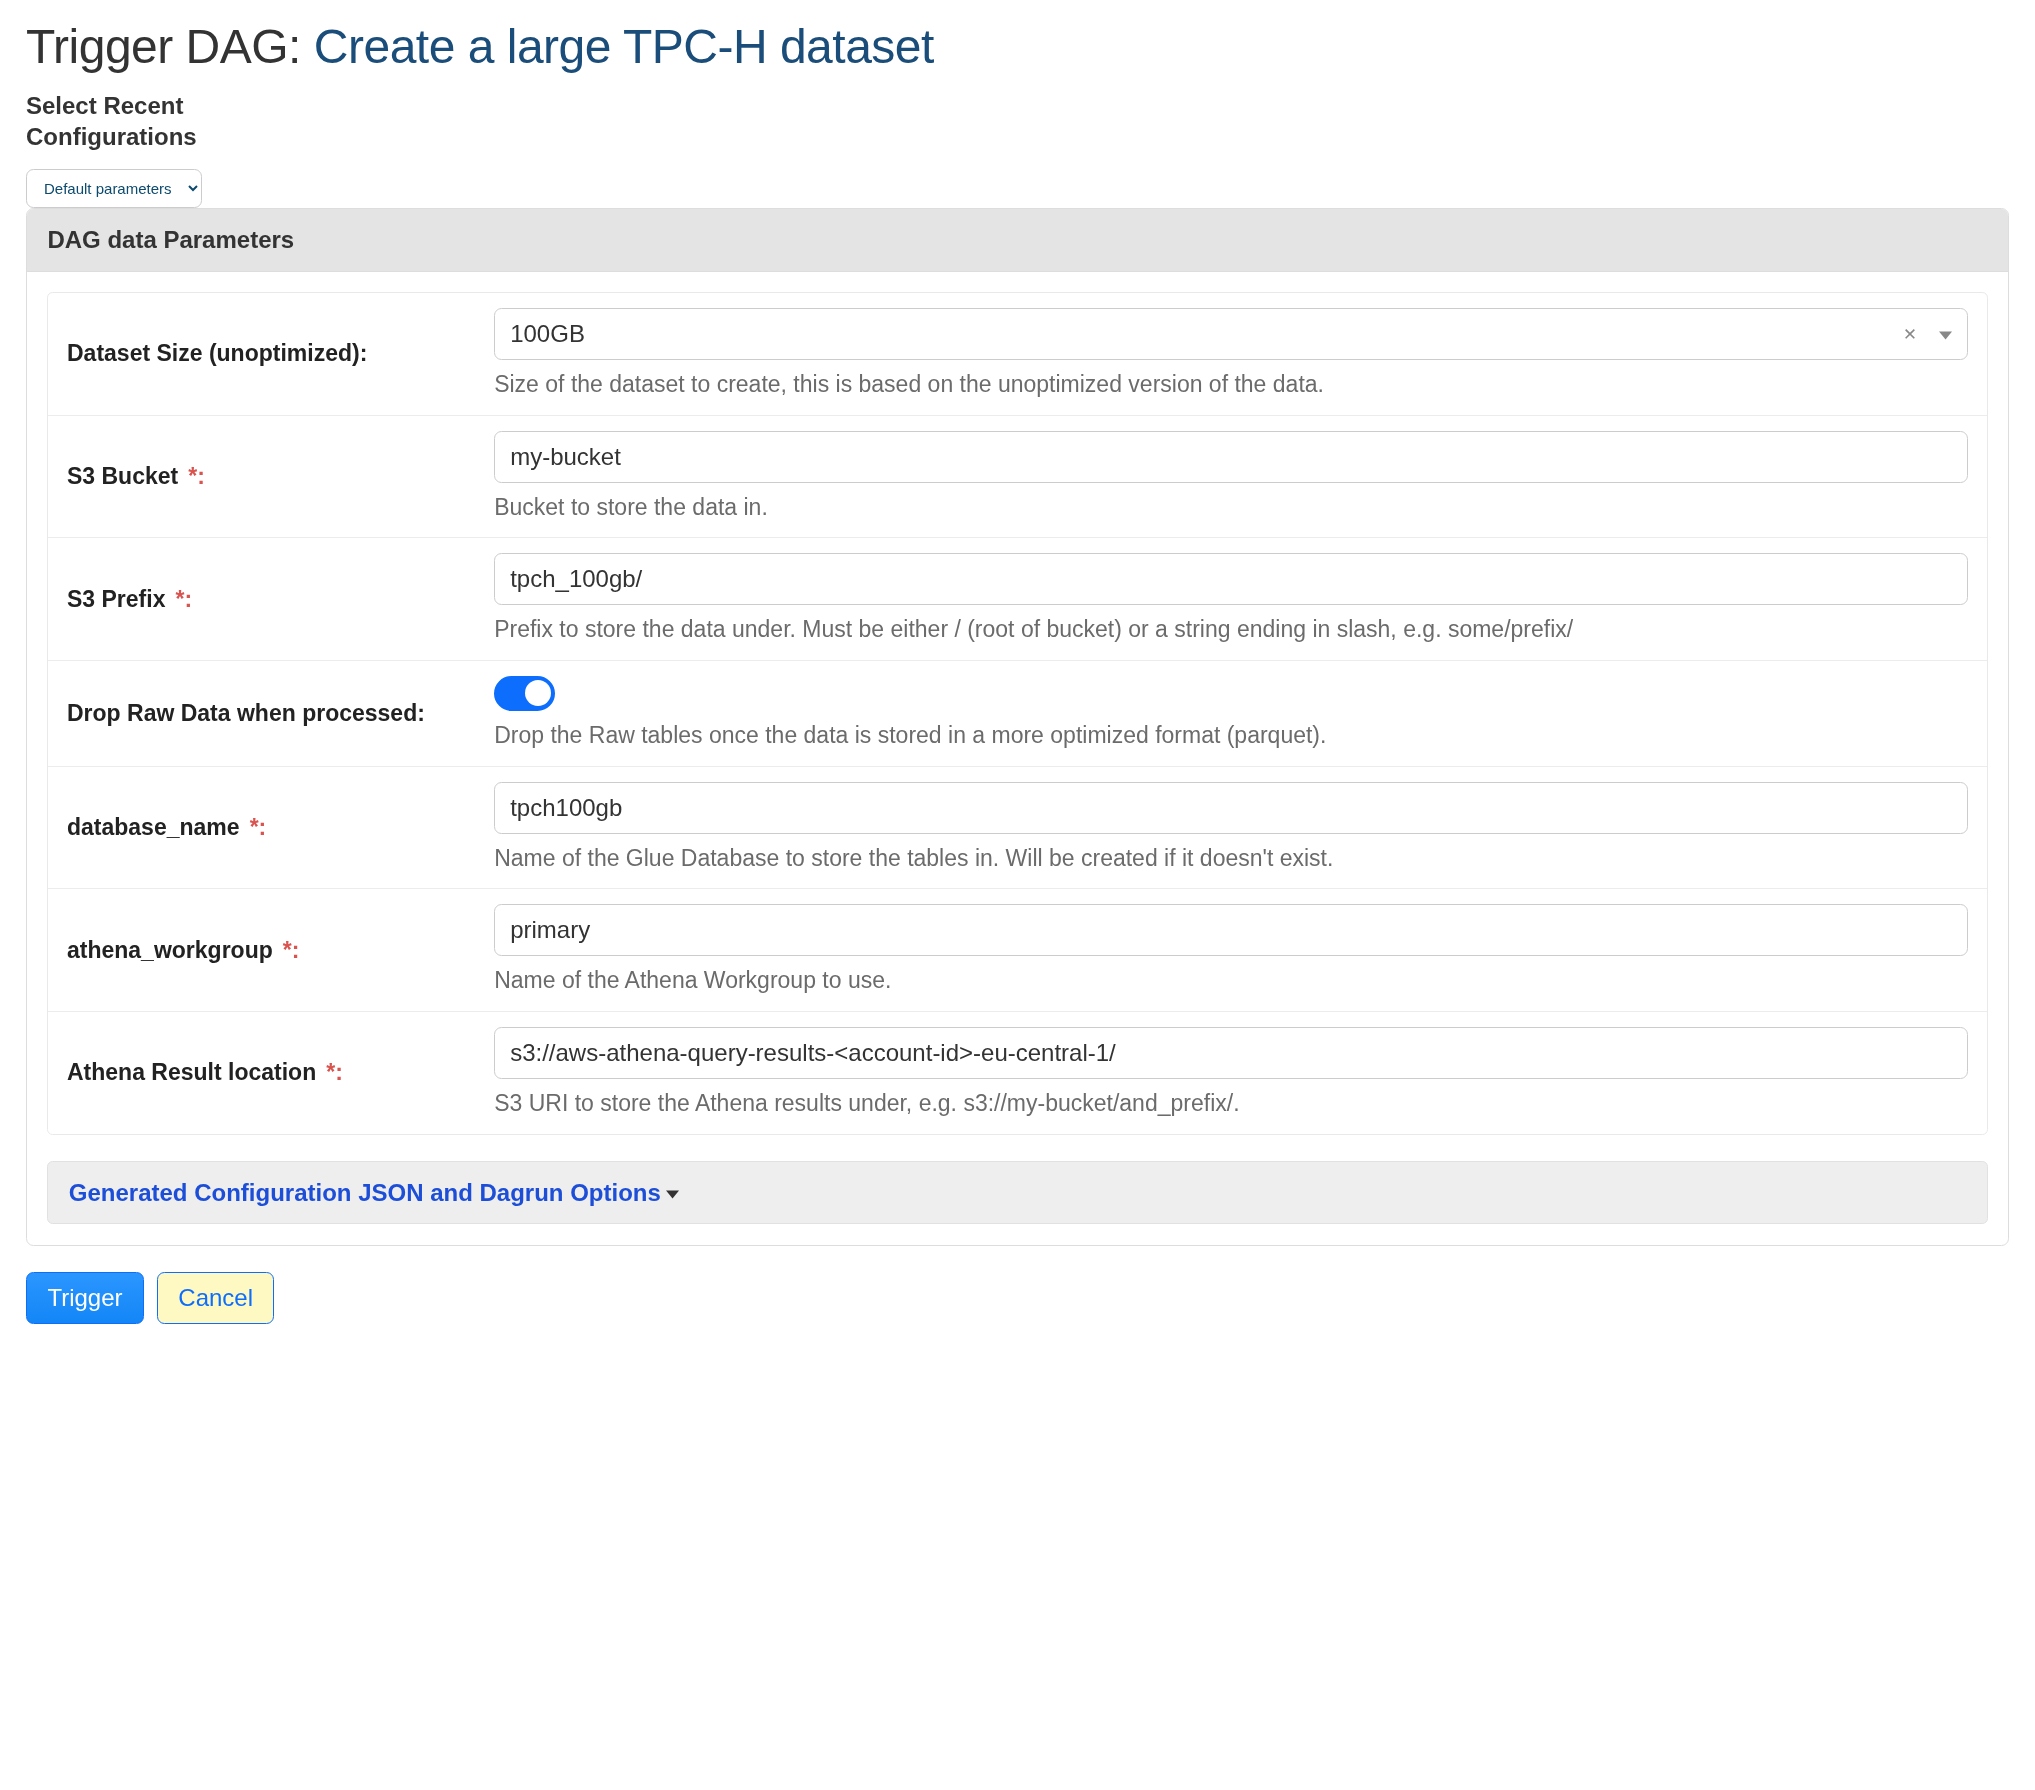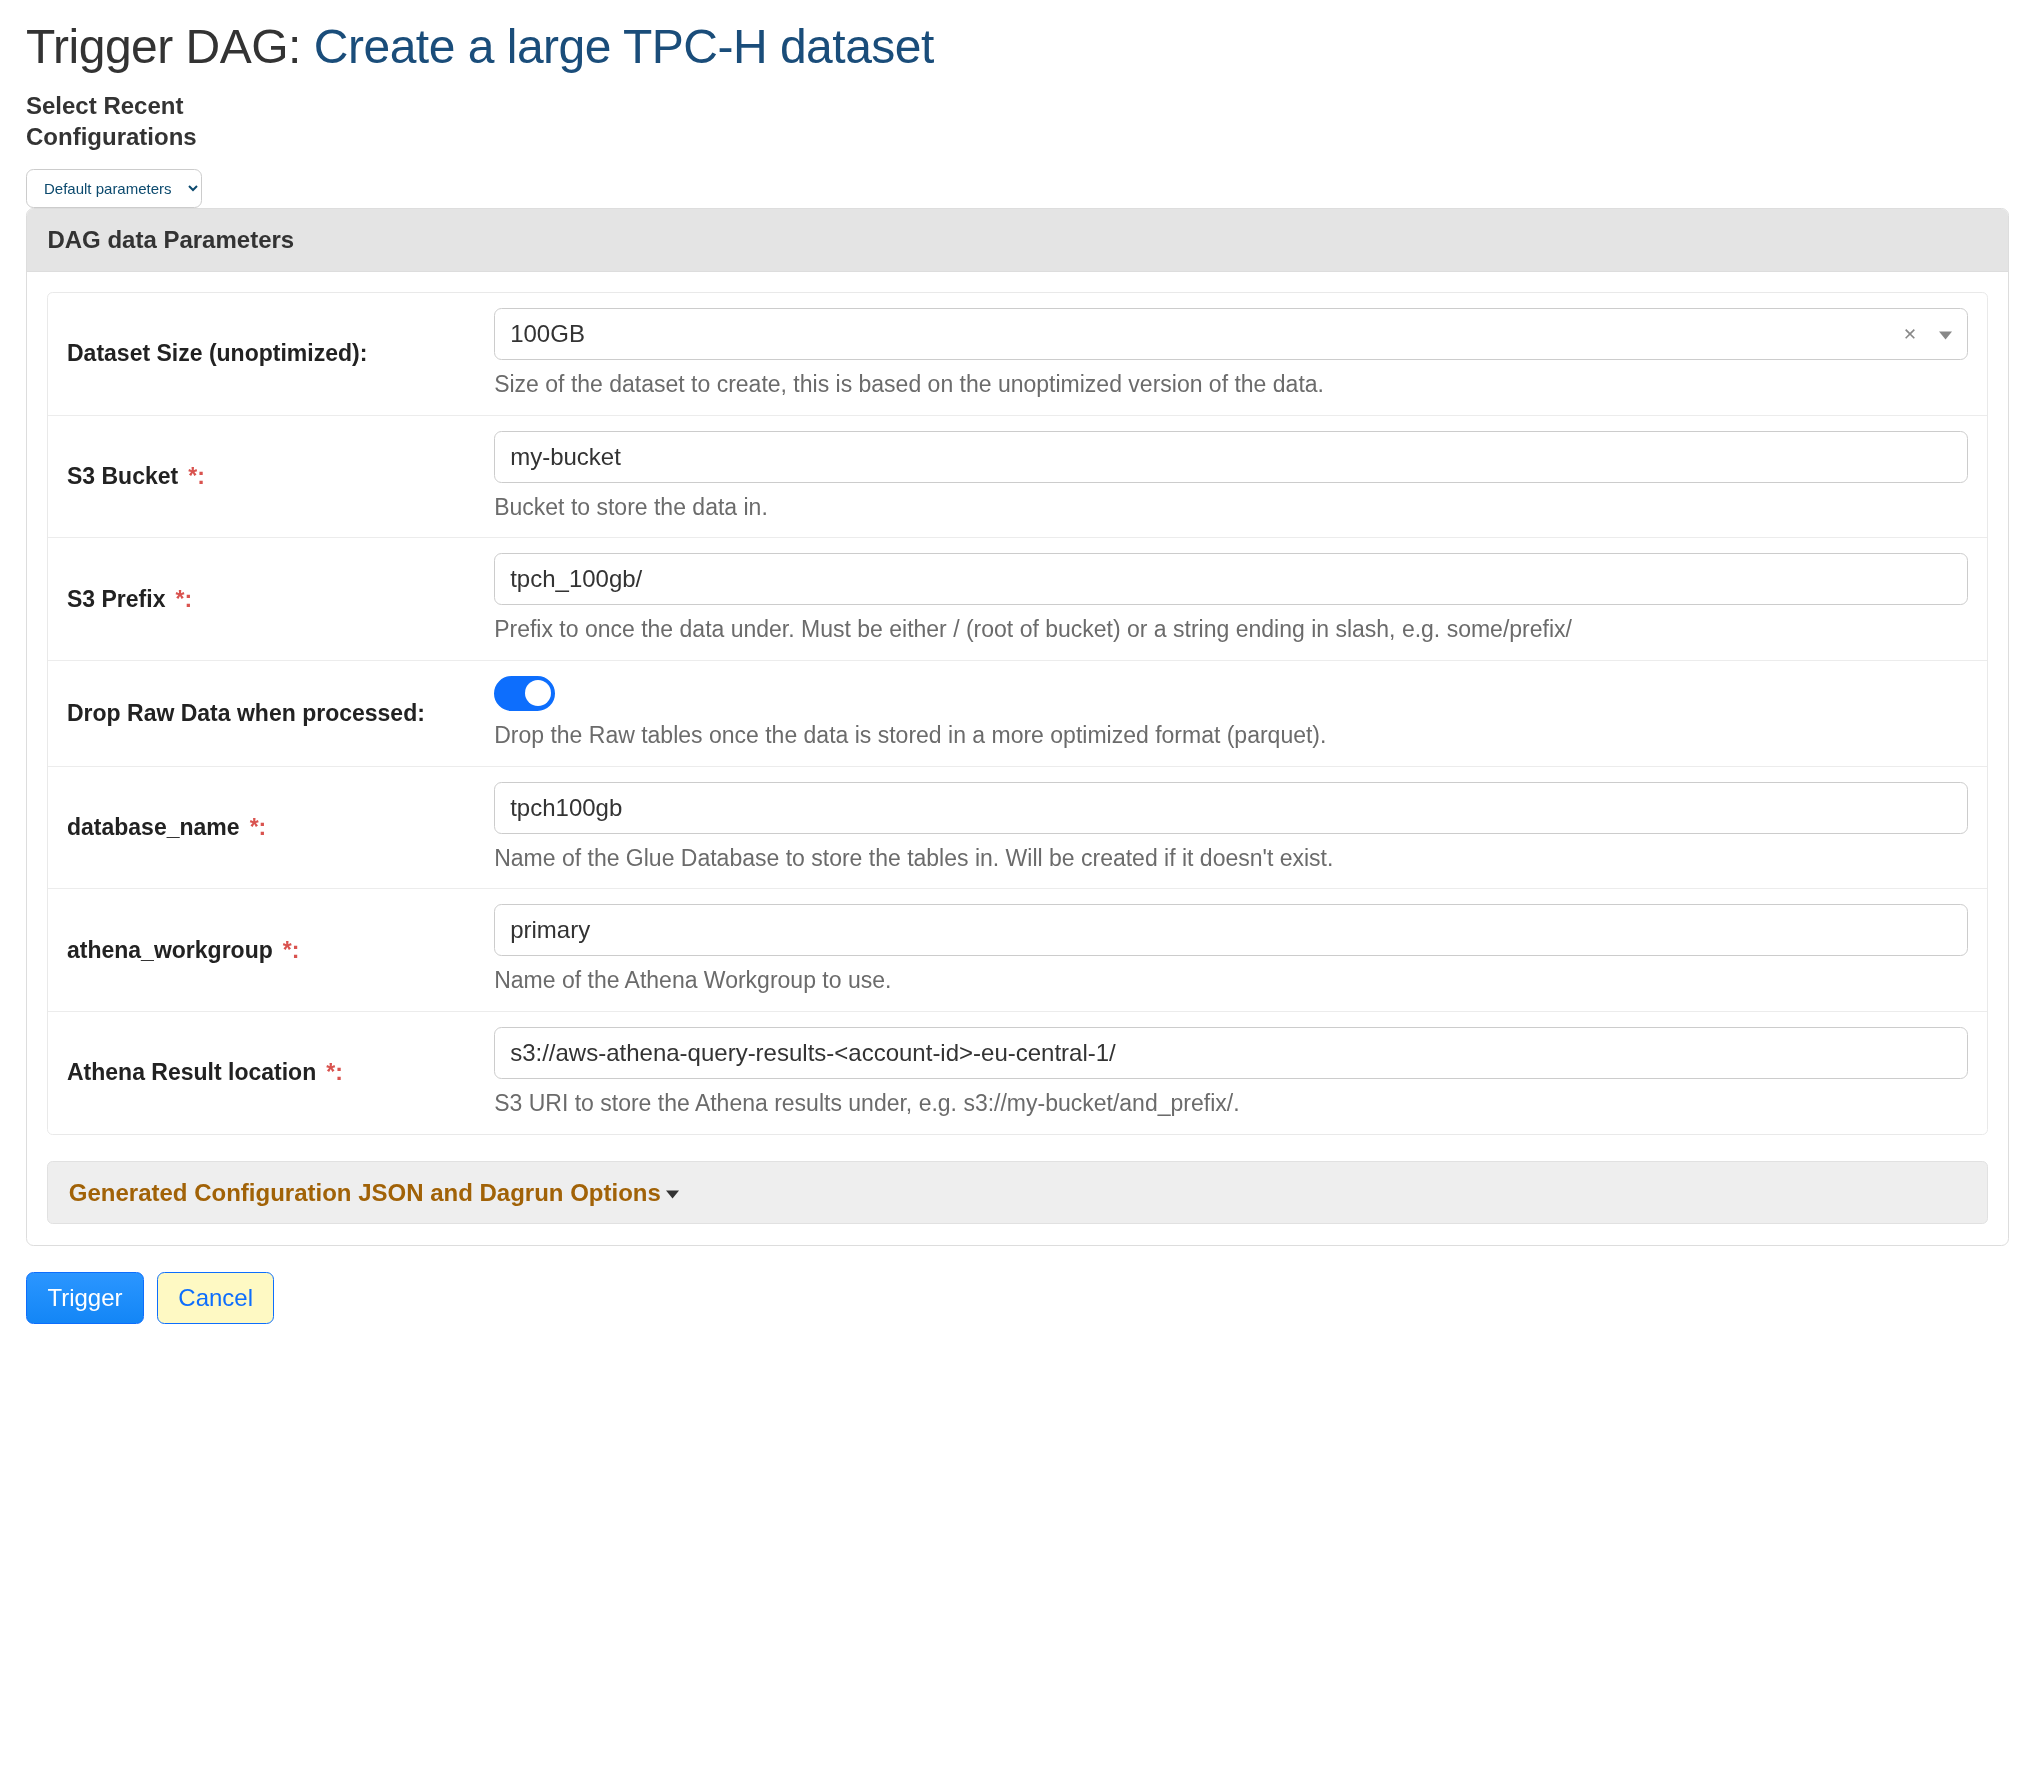--- a/index.html
+++ b/index.html
@@ -138,21 +138,21 @@
   }
   
   .collapse-header {
     margin-top: 26px;
     background: #eeeeee;
     border: 0.9px solid #e1e1e1;
     border-radius: 5.6px;
     padding: 16.7px 20.4px;
     font-size: 24px;
     font-weight: 700;
-    color: #a16207;
+    color: #1d4ed8;
     cursor: pointer;
     display: flex;
     align-items: center;
   }
   .collapse-header .caret svg {
     width: 13px; height: 13px;
     fill: #333;
     margin-left: 5.6px;
   }
   
@@ -232,21 +232,21 @@
           <div class="help-text">Bucket to store the data in.</div>
         </div>
       </div>
 
       <div class="param-row">
         <div class="param-label-cell">
           <span>S3 Prefix</span>&nbsp;<span class="req">*:</span>
         </div>
         <div class="param-control-cell">
           <input class="text-input" value="tpch_100gb/" style="">
-          <div class="help-text">Prefix to once the data under. Must be either / (root of bucket) or a string ending in slash, e.g. some/prefix/</div>
+          <div class="help-text">Prefix to store the data under. Must be either / (root of bucket) or a string ending in slash, e.g. some/prefix/</div>
         </div>
       </div>
 
       <div class="param-row">
         <div class="param-label-cell">
           <span>Drop Raw Data when processed:</span>
         </div>
         <div class="param-control-cell">
           <div class="toggle">
             <div class="knob"></div>

